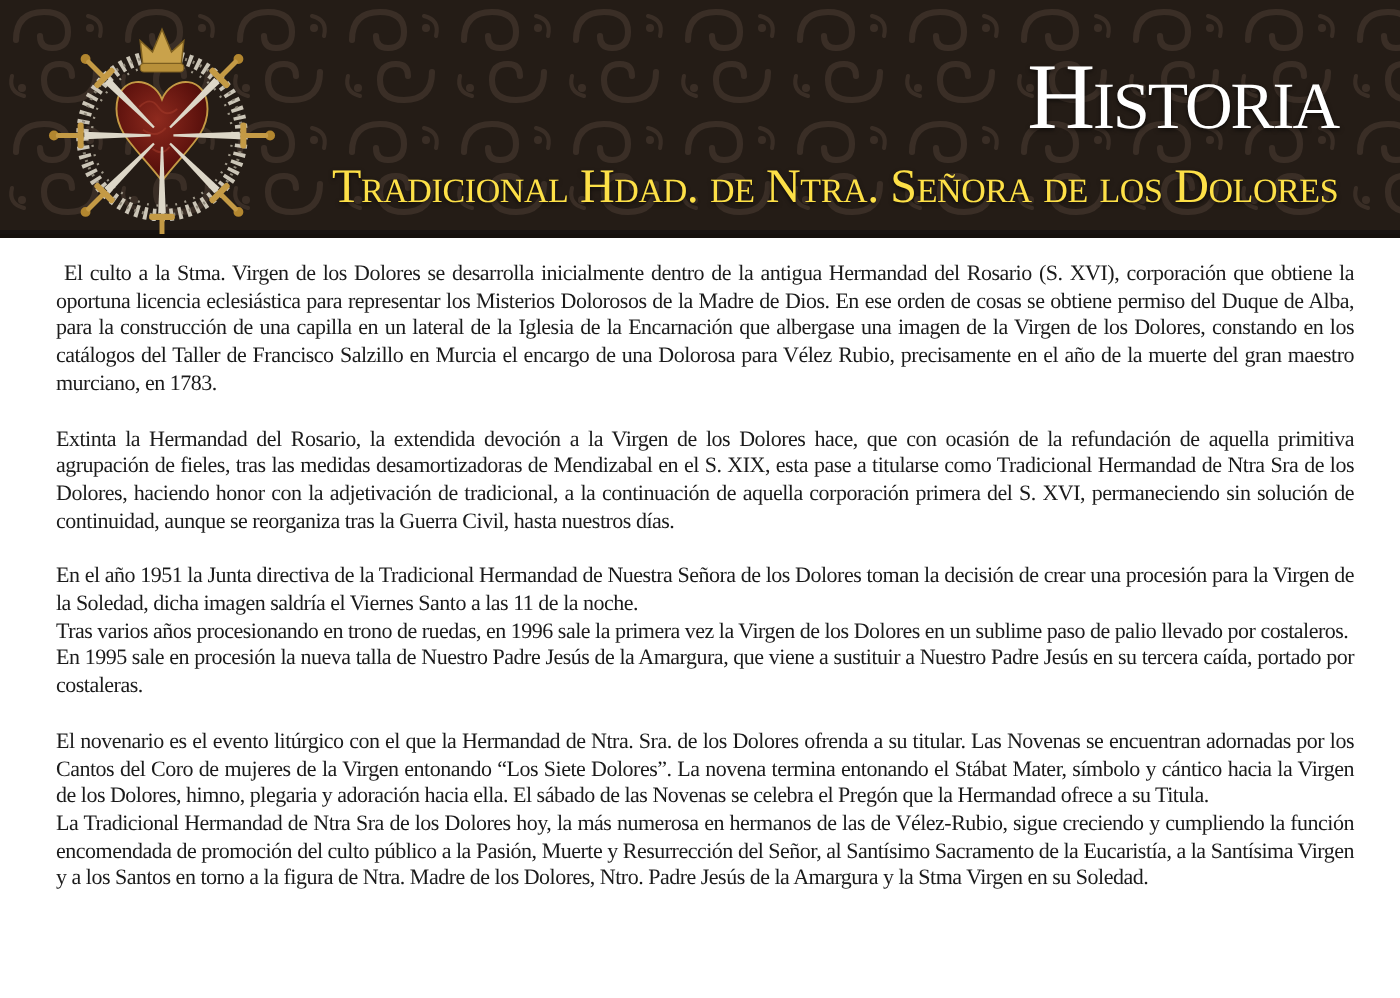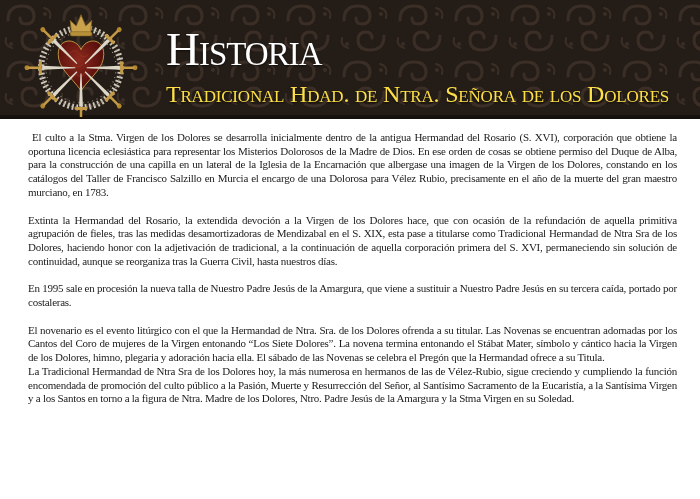--- a/index.html
+++ b/index.html
@@ -11,21 +11,21 @@
   
   .masthead {
     position:relative; height:119px; background:#241c16;
     border-bottom:2px solid #15100c; overflow:hidden;
   }
   .damask { position:absolute; left:0; top:0; width:700px; height:119px; display:block; }
   .emblem { position:absolute; left:24px; top:8px; width:114px; height:110px; }
   .titles { position:absolute; left:166px; top:26px; color:#ffffff; }
   .title {
     font-variant:small-caps; font-weight:normal; font-size:47px; line-height:1.0;
-    letter-spacing:-1px; color:#ffffff; text-shadow:0 1px 2px rgba(0,0,0,.6);
+    letter-spacing:-1px; color:#ffffff; text-shadow:0 1px 2px rgba(0,0,0,.6);text-align:right;
   }
   .subtitle {
     font-variant:small-caps; font-weight:normal; font-size:24px; line-height:1.0;
     letter-spacing:-0.2px; color:#fde047; margin-top:9px; white-space:nowrap;
     text-shadow:0 1px 2px rgba(0,0,0,.6);
   }
   
   .content {
     padding:12px 23px 0 28px; color:#1b1b1b;
     font-size:11px; line-height:13.7px; letter-spacing:-0.25px;
@@ -109,20 +109,22 @@
   </header>
 
   <main class="content">
     <section class="block">
       <p>El culto a la Stma. Virgen de los Dolores se desarrolla inicialmente dentro de la antigua Hermandad del Rosario (S. XVI), corporación que obtiene la oportuna licencia eclesiástica para representar los Misterios Dolorosos de la Madre de Dios. En ese orden de cosas se obtiene permiso del Duque de Alba, para la construcción de una capilla en un lateral de la Iglesia de la Encarnación que albergase una imagen de la Virgen de los Dolores, constando en los catálogos del Taller de Francisco Salzillo en Murcia el encargo de una Dolorosa para Vélez Rubio, precisamente en el año de la muerte del gran maestro murciano, en 1783.</p>
     </section>
     <section class="block">
       <p>Extinta la Hermandad del Rosario, la extendida devoción a la Virgen de los Dolores hace, que con ocasión de la refundación de aquella primitiva agrupación de fieles, tras las medidas desamortizadoras de Mendizabal en el S. XIX, esta pase a titularse como Tradicional Hermandad de Ntra Sra de los Dolores, haciendo honor con la adjetivación de tradicional, a la continuación de aquella corporación primera del S. XVI, permaneciendo sin solución de continuidad, aunque se reorganiza tras la Guerra Civil, hasta nuestros días.</p>
     </section>
     <section class="block">
+      <p>En el año 1951 la Junta directiva de la Tradicional Hermandad de Nuestra Señora de los Dolores toman la decisión de crear una procesión para la Virgen de la Soledad, dicha imagen saldría el Viernes Santo a las 11 de la noche.</p>
+      <p>Tras varios años procesionando en trono de ruedas, en 1996 sale la primera vez la Virgen de los Dolores en un sublime paso de palio llevado por costaleros.</p>
       <p>En 1995 sale en procesión la nueva talla de Nuestro Padre Jesús de la Amargura, que viene a sustituir a Nuestro Padre Jesús en su tercera caída, portado por costaleras.</p>
     </section>
     <section class="block">
       <p>El novenario es el evento litúrgico con el que la Hermandad de Ntra. Sra. de los Dolores ofrenda a su titular. Las Novenas se encuentran adornadas por los Cantos del Coro de mujeres de la Virgen entonando “Los Siete Dolores”. La novena termina entonando el Stábat Mater, símbolo y cántico hacia la Virgen de los Dolores, himno, plegaria y adoración hacia ella. El sábado de las Novenas se celebra el Pregón que la Hermandad ofrece a su Titula.</p>
       <p>La Tradicional Hermandad de Ntra Sra de los Dolores hoy, la más numerosa en hermanos de las de Vélez-Rubio, sigue creciendo y cumpliendo la función encomendada de promoción del culto público a la Pasión, Muerte y Resurrección del Señor, al Santísimo Sacramento de la Eucaristía, a la Santísima Virgen y a los Santos en torno a la figura de Ntra. Madre de los Dolores, Ntro. Padre Jesús de la Amargura y la Stma Virgen en su Soledad.</p>
     </section>
   </main>
 
 </div>
 

